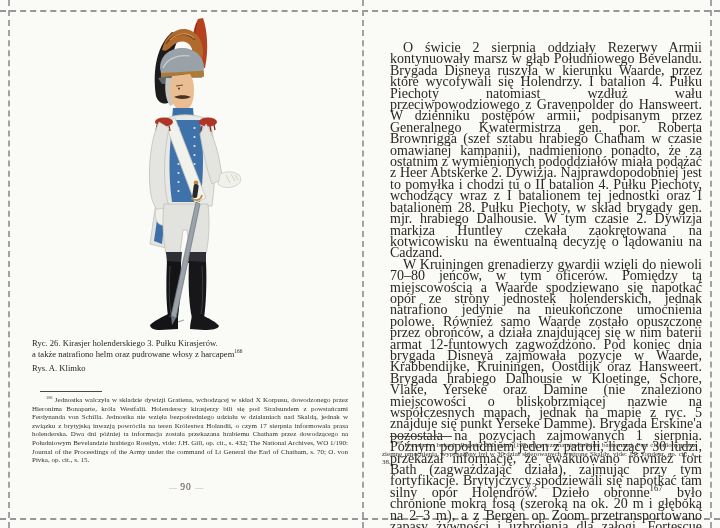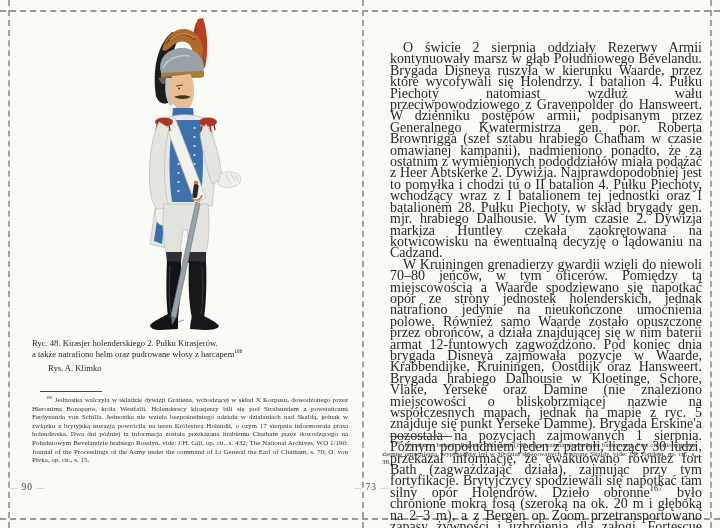--- a/index.html
+++ b/index.html
@@ -12,41 +12,41 @@
   .crop-h { position:absolute; left:0; width:720px; height:0; border-top:2px dashed #97979b; }
   .crop-v { position:absolute; top:0; height:528px; width:0; border-left:2px dashed #a2a2a6; }
   
   .page { position:absolute; top:12px; height:506px; }
   .page-left  { left:10px;  width:352px; }
   .page-right { left:354px; width:356px; }
   
   .figure-wrap { position:absolute; left:116px; top:4px; width:122px; height:318px; }
   
   .caption { position:absolute; left:22px; top:326px; width:314px; font-size:8.6px; line-height:11.2px; color:#2b2520; }
-  .caption .credit { margin-top:2.5px;margin-left:16px; }
+  .caption .credit { margin-top:2.5px; }
   sup { font-size:0.62em; line-height:0; vertical-align:super; }
   
   .fn-rule { position:absolute; height:0; border-top:1px solid #4c4743; width:62px; }
   .fn-rule-left  { left:30px; top:379px; }
   .fn-rule-right { left:36px; top:424px; }
   .footnote {
     position:absolute; font-size:7px; line-height:8.6px; text-align:justify;
     text-indent:14px; color:#34302b;
   }
   .footnote-left  { left:22px; top:384px; width:316px; }
   .footnote-right { left:28px; top:429px; width:314px; }
   
   .body-text {
     position:absolute; left:36px; top:30px; width:312px;
     font-size:14px; line-height:11.4px; text-align:justify;
   }
   .body-text p { margin:0; text-indent:13px; }
   
   .pagenum {
-    position:absolute; left:0; right:0; top:470px; text-align:left;
+    position:absolute; left:0; right:0; top:470px; text-align:center;
     font-size:9.5px; color:#4a3f45; letter-spacing:1px;
   }
   .pagenum .orn { color:#b3aea8; font-size:8px; letter-spacing:0; }
 </style>
 </head>
 <body>
 
 <div class="sheet">
 
   <div class="crop-h" style="top:10px"></div>
@@ -161,21 +161,21 @@
           <circle cx="70" cy="167" r="2.4" fill="#c08a3e"></circle>
           <rect x="67" y="168" width="5" height="14" rx="2" fill="#2a2a2e" transform="rotate(8 69 175)"></rect>
           <path d="M65,182 C70,186 75,184 76,179" stroke="#c08a3e" stroke-width="1.6" fill="none"></path>
           <path d="M70,186 L74,188 L50,302 L45,300 Z" fill="#9aa2aa" stroke="#6c747c" stroke-width="0.7"></path>
           <path d="M45,299 L50,302 L46,309 Z" fill="#6c747c"></path>
         </g>
       </svg>
     </div>
 
     <div class="caption">
-      <div>Ryc. 48. Kirasjer holenderskiego 2. Pułku Kirasjerów.</div>
+      <div>Ryc. 26. Kirasjer holenderskiego 3. Pułku Kirasjerów.</div>
       <div><span>a także natrafiono helm oraz pudrowane włosy z harcapem</span><sup>166</sup></div>
       <div class="credit">Rys. A. Klimko</div>
     </div>
 
     <div class="fn-rule fn-rule-left"></div>
     <div class="footnote footnote-left"><sup>166</sup><span> Jednostka walczyła w składzie dywizji Gratiena, wchodzącej w skład X Korpusu, dowodzonego przez Hieronima Bonaparte, króla Westfalii. Holenderscy kirasjerzy bili się pod Stralsundem z powstańcami Ferdynanda von Schilla. Jednostka nie wzięła bezpośredniego udziału w działaniach nad Skaldą, jednak w związku z brytyjską inwazją powróciła na teren Królestwa Holandii, o czym 17 sierpnia informowała prasa holenderska. Dwa dni później ta informacja została przekazana hrabiemu Chatham przez dowodzącego na Południowym Bevelandzie hrabiego Rosslyn, vide: J.H. Gill, op. cit., s. 432; The National Archives, WO 1/190: Journal of the Proceedings of the Army under the command of Lt General the Earl of Chatham, s. 70; O. von Pivka, op. cit., s. 15.</span></div>
 
     <div class="pagenum">
       <span class="orn">—</span>
       <span>90</span>

